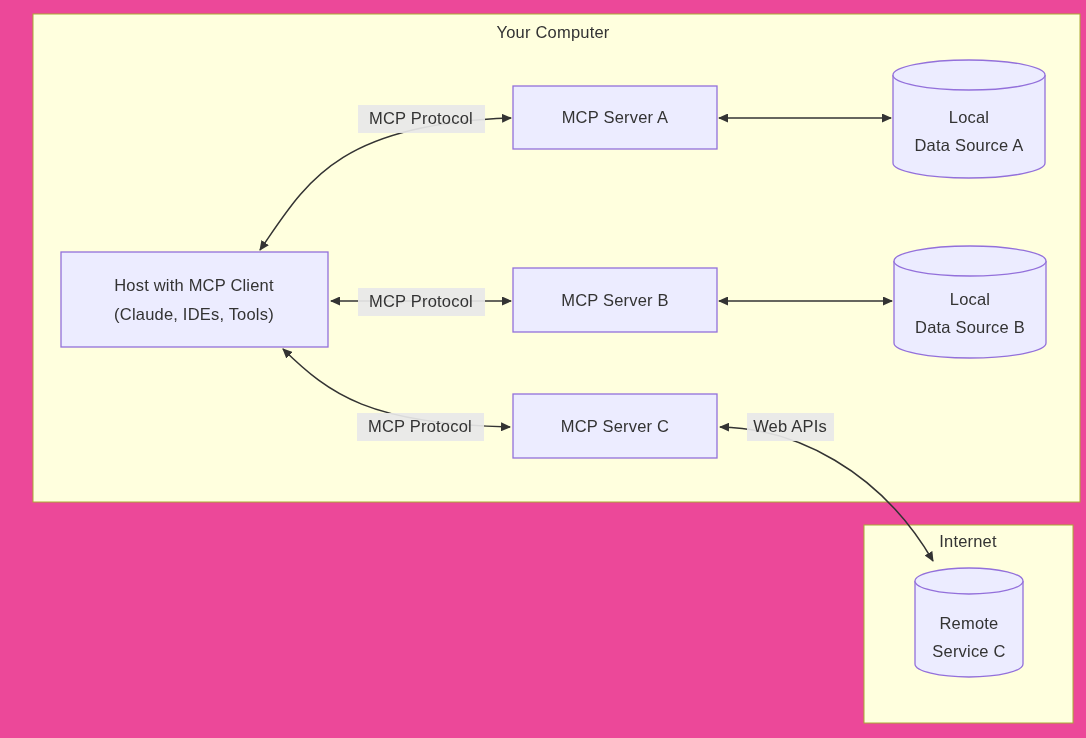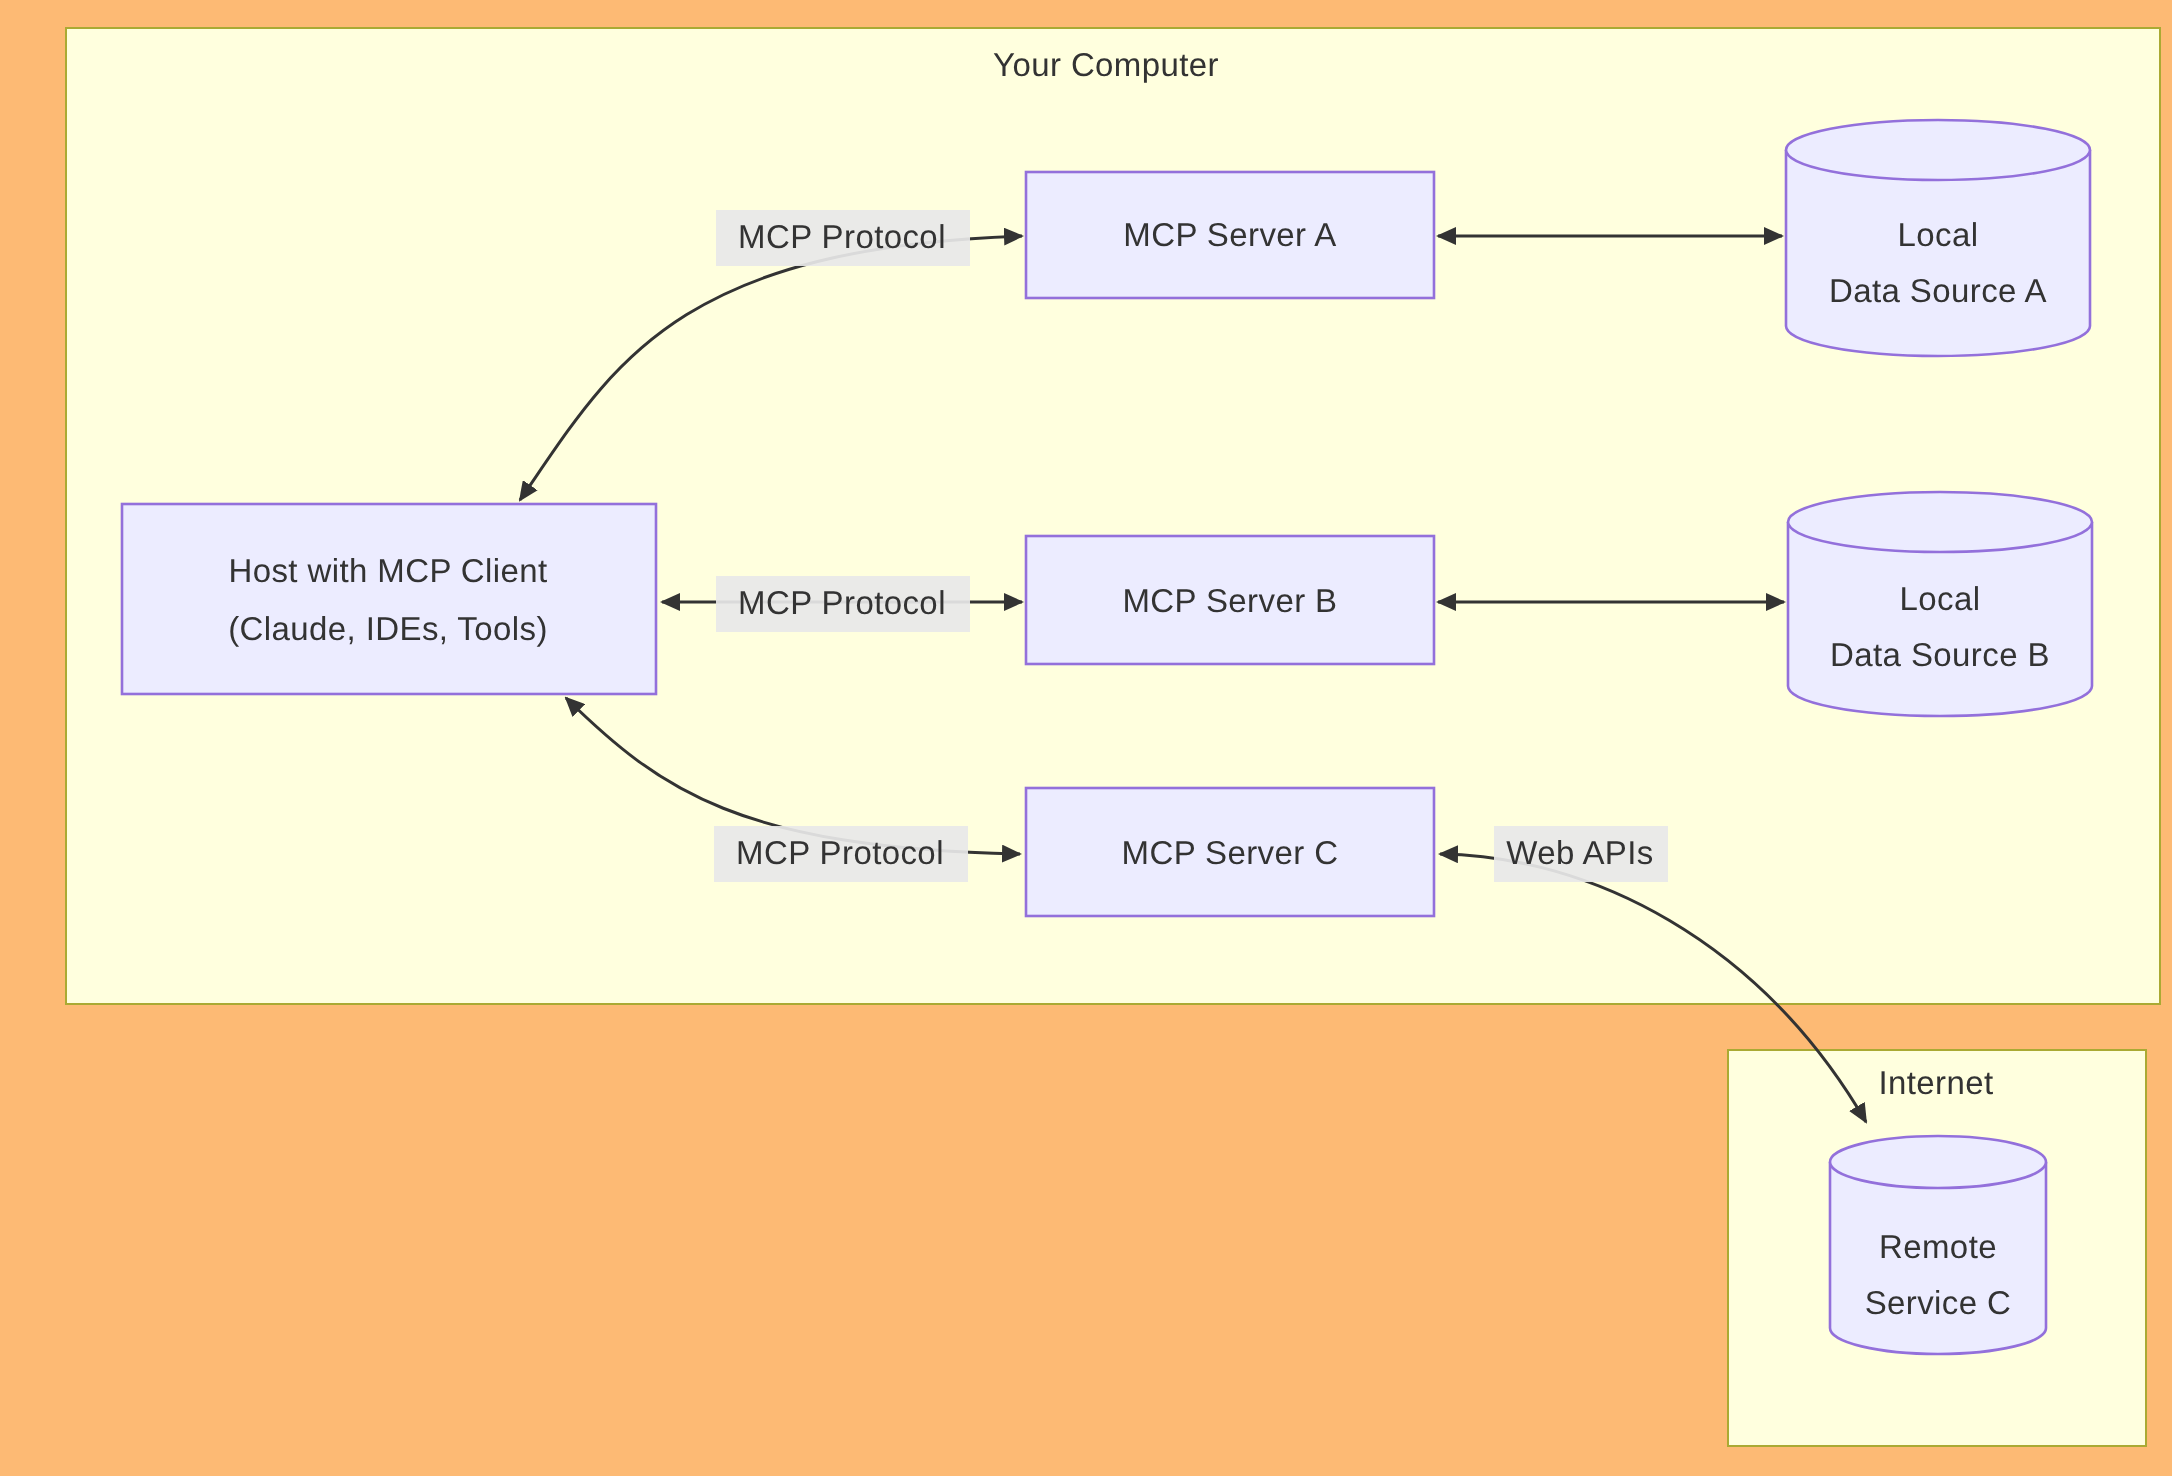--- a/index.html
+++ b/index.html
@@ -1,20 +1,20 @@
 <!DOCTYPE html>
 <html><head>
 <meta charset="utf-8">
 <style>
   html, body { margin: 0; padding: 0; background: #ffffff; }
   .stage {
     position: relative;
     width: 1086px;
     height: 738px;
-    background: #fdba74;
+    background: #ec4899;
     font-family: "Liberation Sans", sans-serif;
   }
   svg { display: block; }
   .cluster-rect { fill: #ffffde; stroke: #aaaa33; stroke-width: 1; }
   .node-rect { fill: #ECECFF; stroke: #9370DB; stroke-width: 1.3; }
   .cyl { fill: #ECECFF; stroke: #9370DB; stroke-width: 1.3; }
   .edge { fill: none; stroke: #333333; stroke-width: 1.5; }
   .elabel-bg { fill: #e8e8e8; opacity: 0.92; }
   text {
     font-family: "Liberation Sans", sans-serif;

